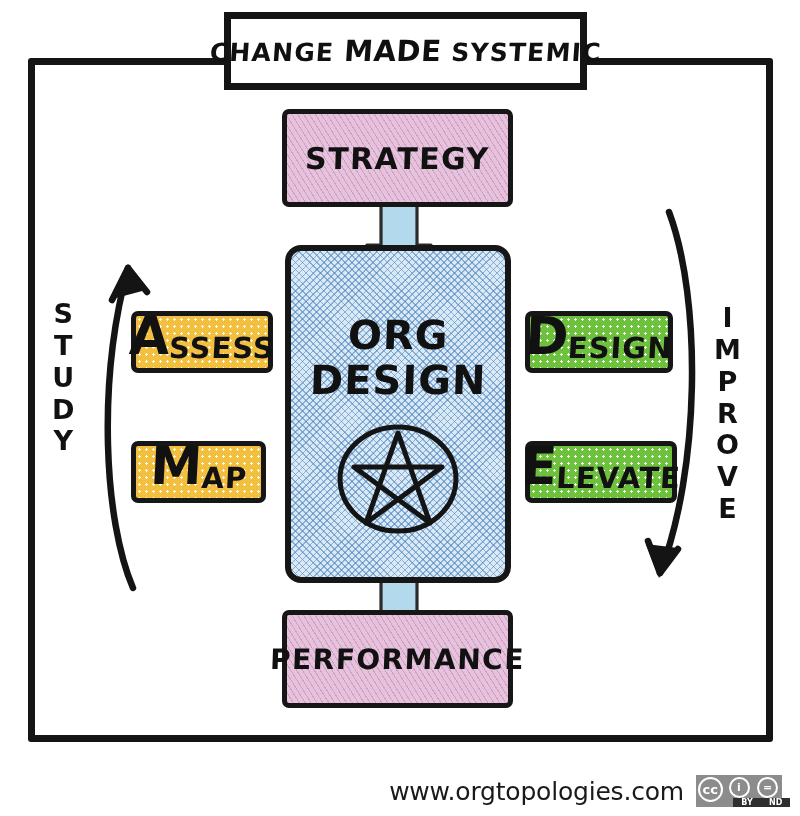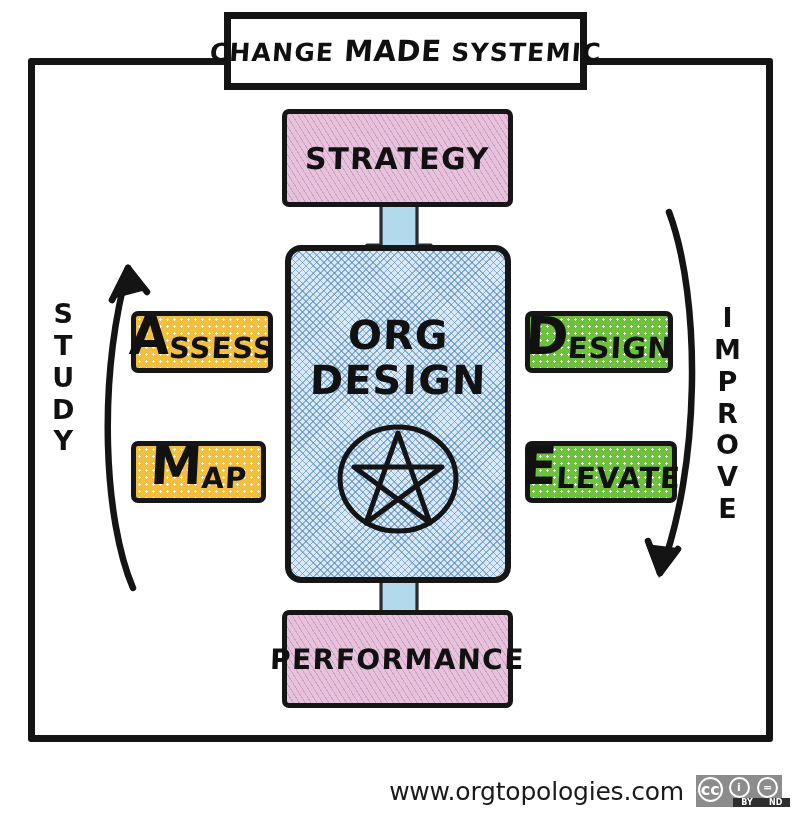--- a/index.html
+++ b/index.html
@@ -254,21 +254,21 @@
     align-items: center;
     justify-content: center;
     color: #ffffff;
     font-size: 11px;
     font-weight: 700;
     line-height: 1;
   }
   .cc-cell.first .cc-circle {
     width: 25px;
     height: 25px;
-    font-size: 16px;
+    font-size: 13px;
   }
   .cc-sub {
     font-size: 8px;
     font-weight: 700;
     color: #ffffff;
     background: #2e2e2e;
     width: 100%;
     text-align: center;
     line-height: 9px;
     position: absolute;

